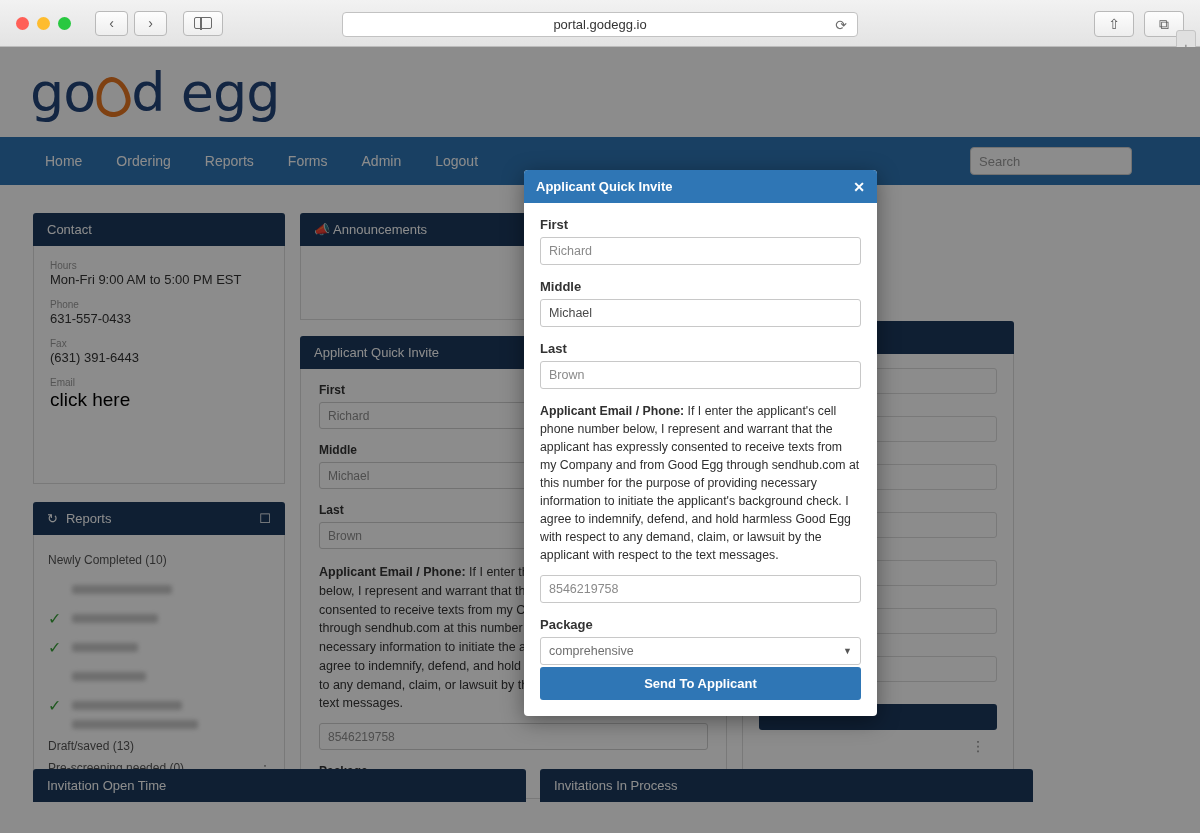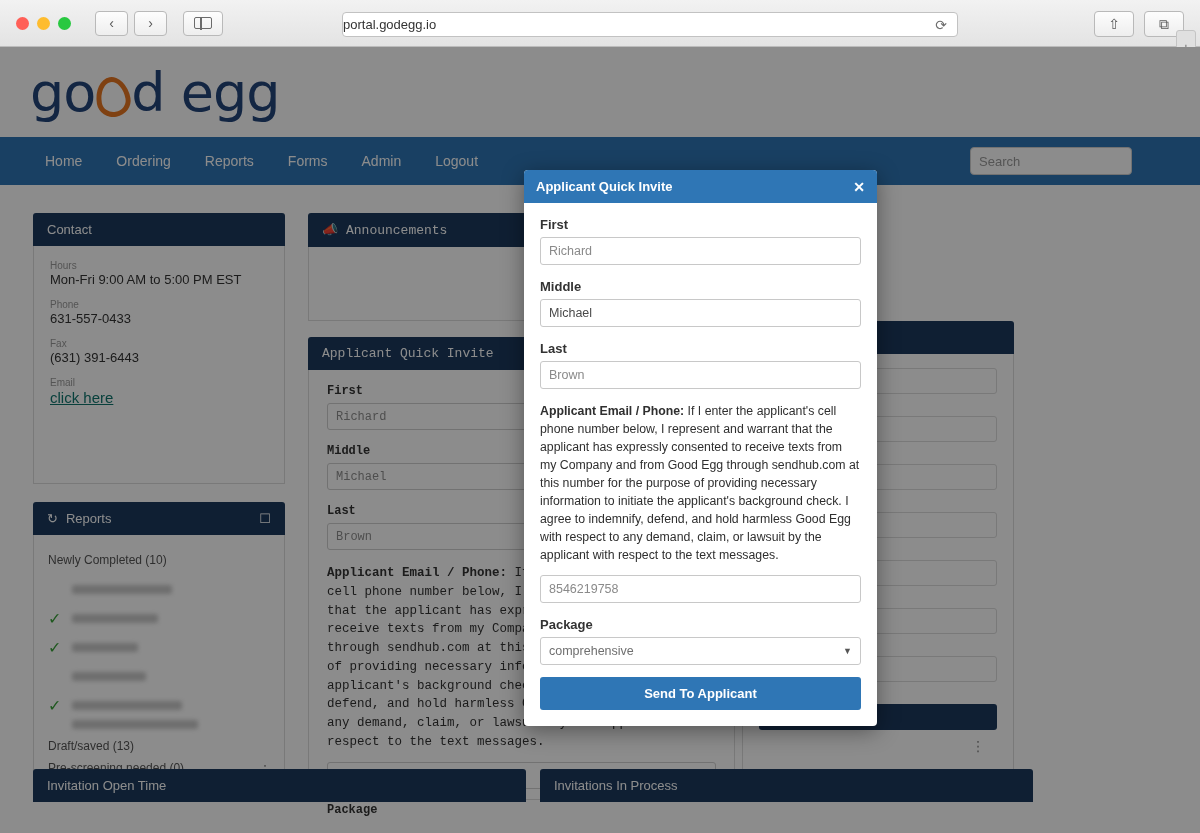--- a/index.html
+++ b/index.html
@@ -44,23 +44,23 @@
   .sidebar-glyph {
     width: 18px; height: 12px; border: 1.5px solid #6b6b6b; border-radius: 2px;
     position: relative;
   }
   .sidebar-glyph:after {
     content:""; position:absolute; left: 5px; top: -1.5px; bottom: -1.5px;
     width: 1.5px; background: #6b6b6b;
   }
   .urlbar {
     position: absolute; left: 342px; top: 12px;
-    width: 616px; height: 25px;
+    width: 516px; height: 25px;
     background: #ffffff; border: 1px solid #c2c2c2; border-radius: 4px;
-    display: flex; align-items: center; 
+    display: flex; align-items: center; justify-content: center;
     font-size: 13px; color: #333;
   }
   .reload {
     position: absolute; right: 10px; top: 4px;
     font-size: 14px; color: #6d6d6d;
   }
   .chrome-right {
     position: absolute; right: 16px; top: 11px; display: flex; gap: 10px;
   }
   .chrome-right .nav-btn { width: 40px; height: 26px; }
@@ -120,36 +120,36 @@
   }
   .panel-body {
     background: #ffffff; border: 1px solid #dddddd; border-top: none;
   }
 
   
   .col-left { position: absolute; left: 33px; top: 14px; width: 252px; }
   .contact-body { padding: 14px 16px 8px; font-size: 13px; color: #3a3a3a; height: 238px; }
   .contact-label { font-size: 10px; color: #9a9a9a; margin-bottom: 1px; }
   .contact-value { font-size: 13px; color: #333; margin-bottom: 12px; }
-  .contact-link { color: #0f766e; font-size: 15px; text-decoration: underline; }
+  .contact-link { color: #000000; font-size: 19px; }
 
   .reports-panel { margin-top: 18px; }
   .reports-head { display:flex; align-items:center; gap:8px; }
   .reports-body { padding: 12px 14px; font-size: 12px; color: #444; height: 258px; position: relative; }
   .sect-title { font-size: 12px; color: #555; margin: 6px 0 8px; }
   .blurred {
     background: #c9c9c9; height: 9px; border-radius: 2px; filter: blur(2.2px);
     margin: 10px 0;
   }
   .blur-row { display: flex; align-items: center; gap: 10px; }
   .check { color: #3aa13a; font-size: 16px; width: 14px; }
   .kebab { position: absolute; right: 10px; bottom: 14px; color: #888; letter-spacing: 2px; font-size: 14px; }
 
   
-  .col-mid { position: absolute; left: 308px; top: 14px; width: 427px; font-family: Liberation Mono, monospace; }
+  .col-mid { position: absolute; left: 300px; top: 14px; width: 427px; }
   .ann-body { height: 74px; }
   .aqi-panel { margin-top: 16px; }
   .aqi-body { padding: 14px 18px; height: 430px; font-size: 13px; color: #3a3a3a; }
   .fld-label { font-weight: 700; font-size: 12px; color: #333; margin-bottom: 5px; }
   .fld-input {
     border: 1px solid #cfcfcf; border-radius: 3px; height: 27px;
     display:flex; align-items:center; padding: 0 8px;
     font-size: 12px; color: #8e8e8e; margin-bottom: 14px;
     background: #fff;
   }
@@ -191,21 +191,21 @@
   .m-label { font-weight: 700; font-size: 13px; color: #333; margin-bottom: 5px; }
   .m-input {
     width: 100%; height: 28px; border: 1px solid #c8c8c8; border-radius: 3px;
     padding: 0 8px; font-size: 12.5px; color: #8a8a8a; margin-bottom: 14px;
     display: flex; align-items: center; background: #fff;
   }
   .m-input.dark { color: #4a4a4a; }
   .m-consent { font-size: 12.3px; line-height: 1.46; color: #2f2f2f; margin-bottom: 10px; }
   .m-select {
     width: 100%; height: 28px; border: 1px solid #c8c8c8; border-radius: 3px;
-    padding: 0 8px; font-size: 12.5px; color: #6f6f6f; margin-bottom: 12px;
+    padding: 0 8px; font-size: 12.5px; color: #6f6f6f; margin-bottom: 2px;
     display: flex; align-items: center; justify-content: space-between; background: #fff;
   }
   .caret { font-size: 9px; color: #555; }
   .radio-row { display: flex; align-items: center; gap: 6px; font-size: 12.5px; color: #333; margin-bottom: 14px; }
   .radio {
     width: 11px; height: 11px; border-radius: 50%; border: 1px solid #9a9a9a; background: #fff;
     display:inline-block; position: relative; flex: none;
   }
   .radio.on { border-color: #2f76b5; }
   .radio.on:after {

